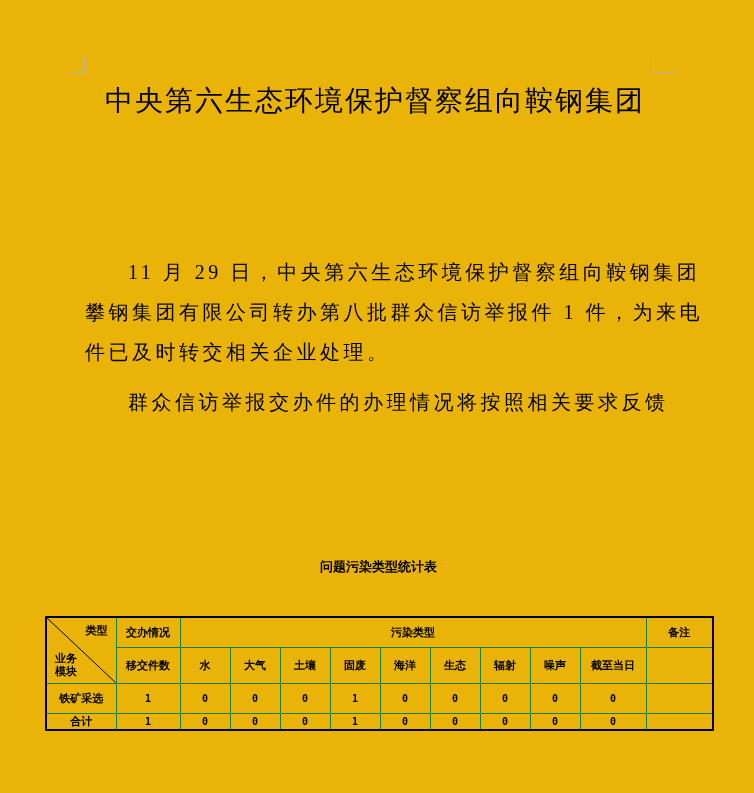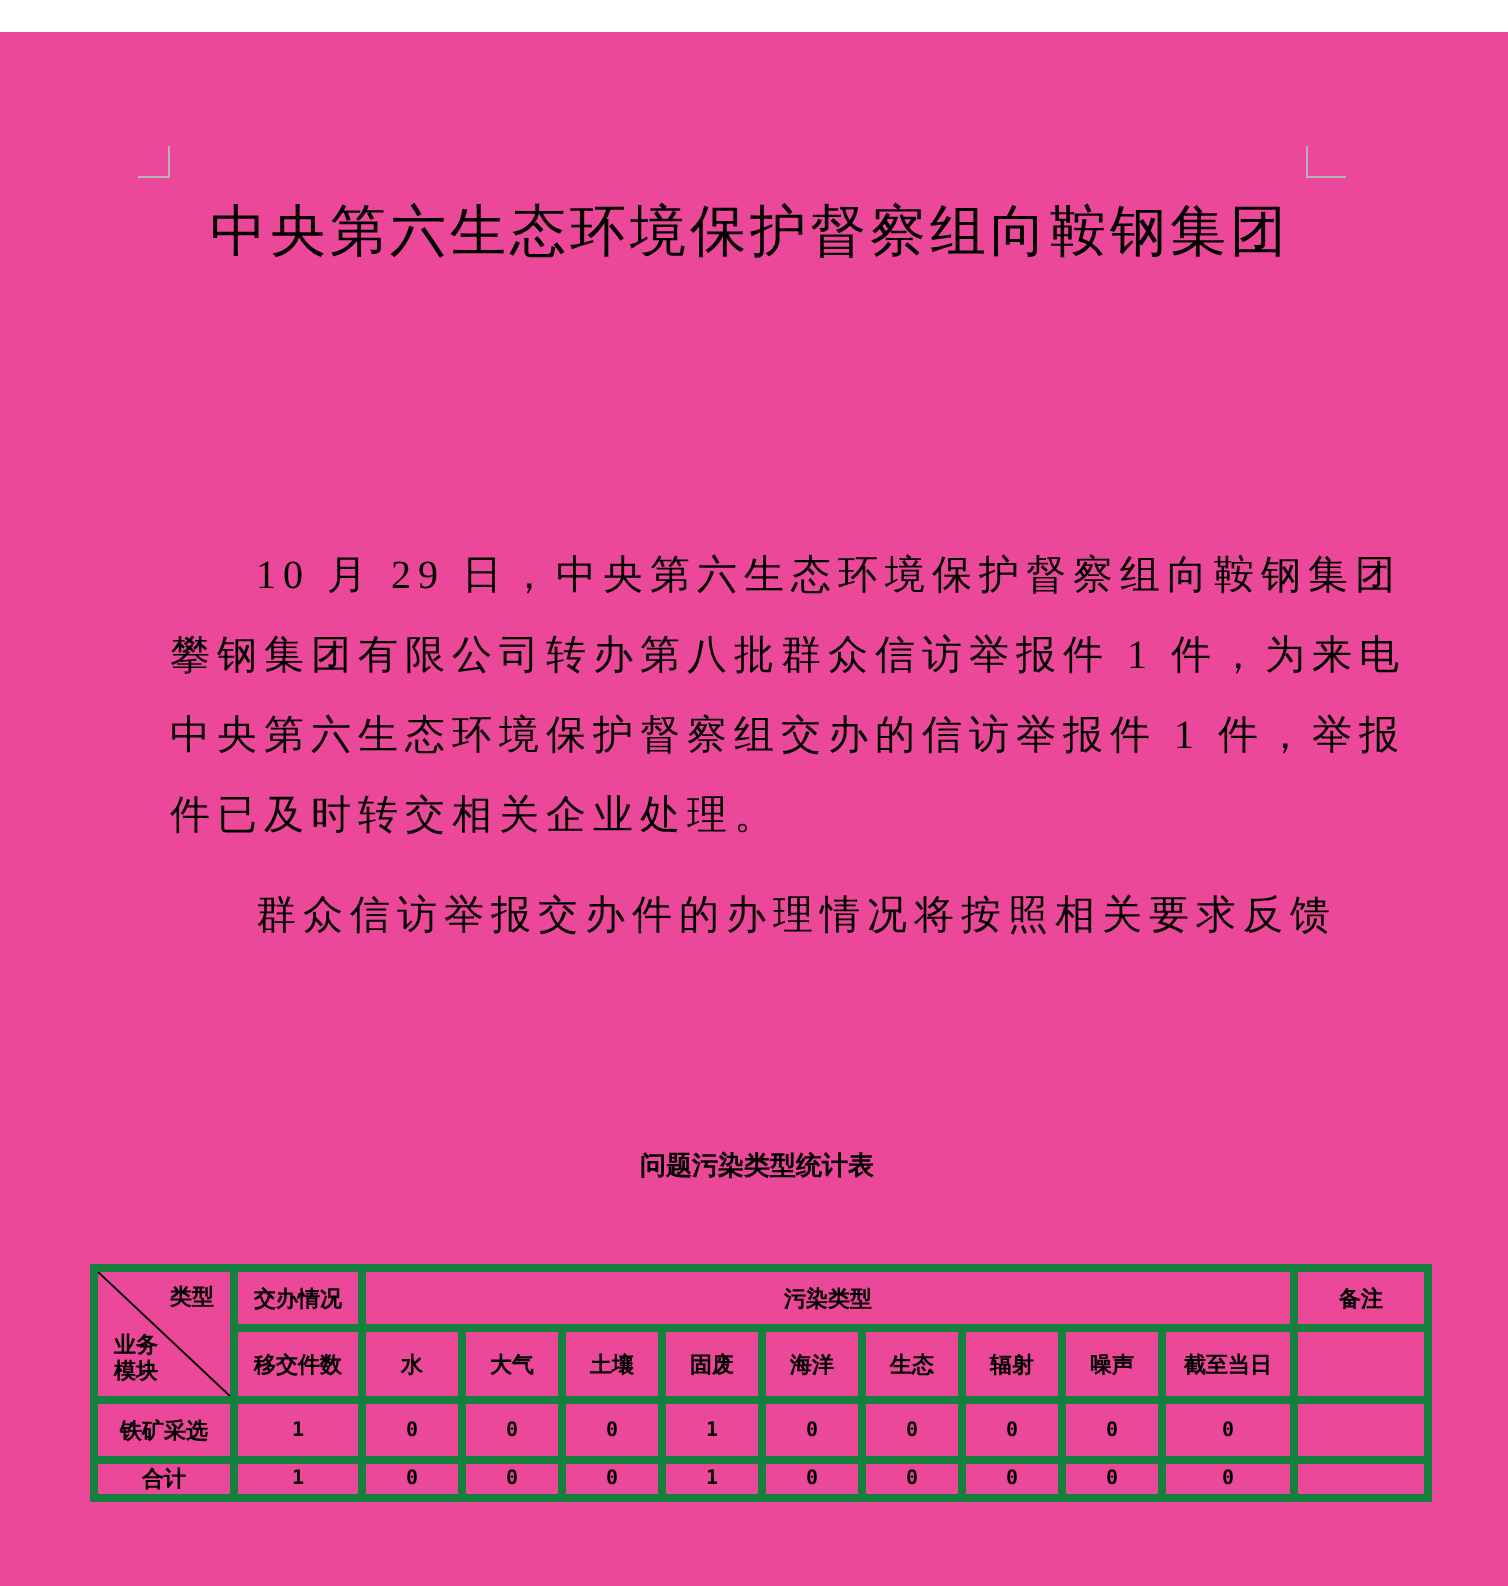--- a/index.html
+++ b/index.html
@@ -4,21 +4,21 @@
 <style>
   * { margin: 0; padding: 0; box-sizing: border-box; }
   html, body { background: #ffffff; }
   body {
     width: 754px; height: 793px;
     position: relative;
     font-family: "Liberation Serif", serif;
     color: #000;
     overflow: hidden;
   }
-  .page { position: absolute; inset: 0; background: #ec4899; margin-top: 16px; }
+  .page { position: absolute; inset: 0; background: #eab308; }
 
   
   .crop-mark { position: absolute; }
   .crop-left {
     left: 69px; top: 57px; width: 16px; height: 16px;
     border-right: 1px solid #b4b4b4; border-bottom: 1px solid #b4b4b4;
   }
   .crop-right {
     left: 653px; top: 57px; width: 20px; height: 16px;
     border-left: 1px solid #b4b4b4; border-bottom: 1px solid #b4b4b4;
@@ -57,21 +57,21 @@
   
   table.stats-table {
     position: absolute; left: 45px; top: 616px;
     border-collapse: collapse; table-layout: fixed;
     width: 667px;
     border: 2px solid #000;
     font-family: "Liberation Sans", sans-serif;
     font-size: 11px;
   }
   table.stats-table td {
-    border: 4px solid #15803d;
+    border: 1px solid #15803d;
     text-align: center; vertical-align: middle;
     padding: 0;
     font-weight: bold;
   }
   tr.h1 { height: 30px; }
   tr.h2 { height: 36px; }
   tr.data-row-1 { height: 30px; }
   tr.data-row-2 { height: 16px; }
   td.num { font-weight: normal; font-family: "DejaVu Sans Mono", monospace; font-size: 10px; }
 
@@ -87,23 +87,22 @@
 <div class="page">
 
   <div class="crop-mark crop-left"></div>
   <div class="crop-mark crop-right"></div>
 
   <div class="doc-title">
     <div>中央第六生态环境保护督察组向鞍钢集团</div>
   </div>
 
   <div class="body-text">
-    <div class="line indent">10 月 29 日，中央第六生态环境保护督察组向鞍钢集团</div>
+    <div class="line indent">11 月 29 日，中央第六生态环境保护督察组向鞍钢集团</div>
     <div class="line">攀钢集团有限公司转办第八批群众信访举报件 1 件，为来电</div>
-    <div class="line">中央第六生态环境保护督察组交办的信访举报件 1 件，举报</div>
     <div class="line last">件已及时转交相关企业处理。</div>
     <div class="line indent p2">群众信访举报交办件的办理情况将按照相关要求反馈</div>
   </div>
 
   <div class="table-caption">
     <div>问题污染类型统计表</div>
   </div>
 
   <table class="stats-table">
     <colgroup>

